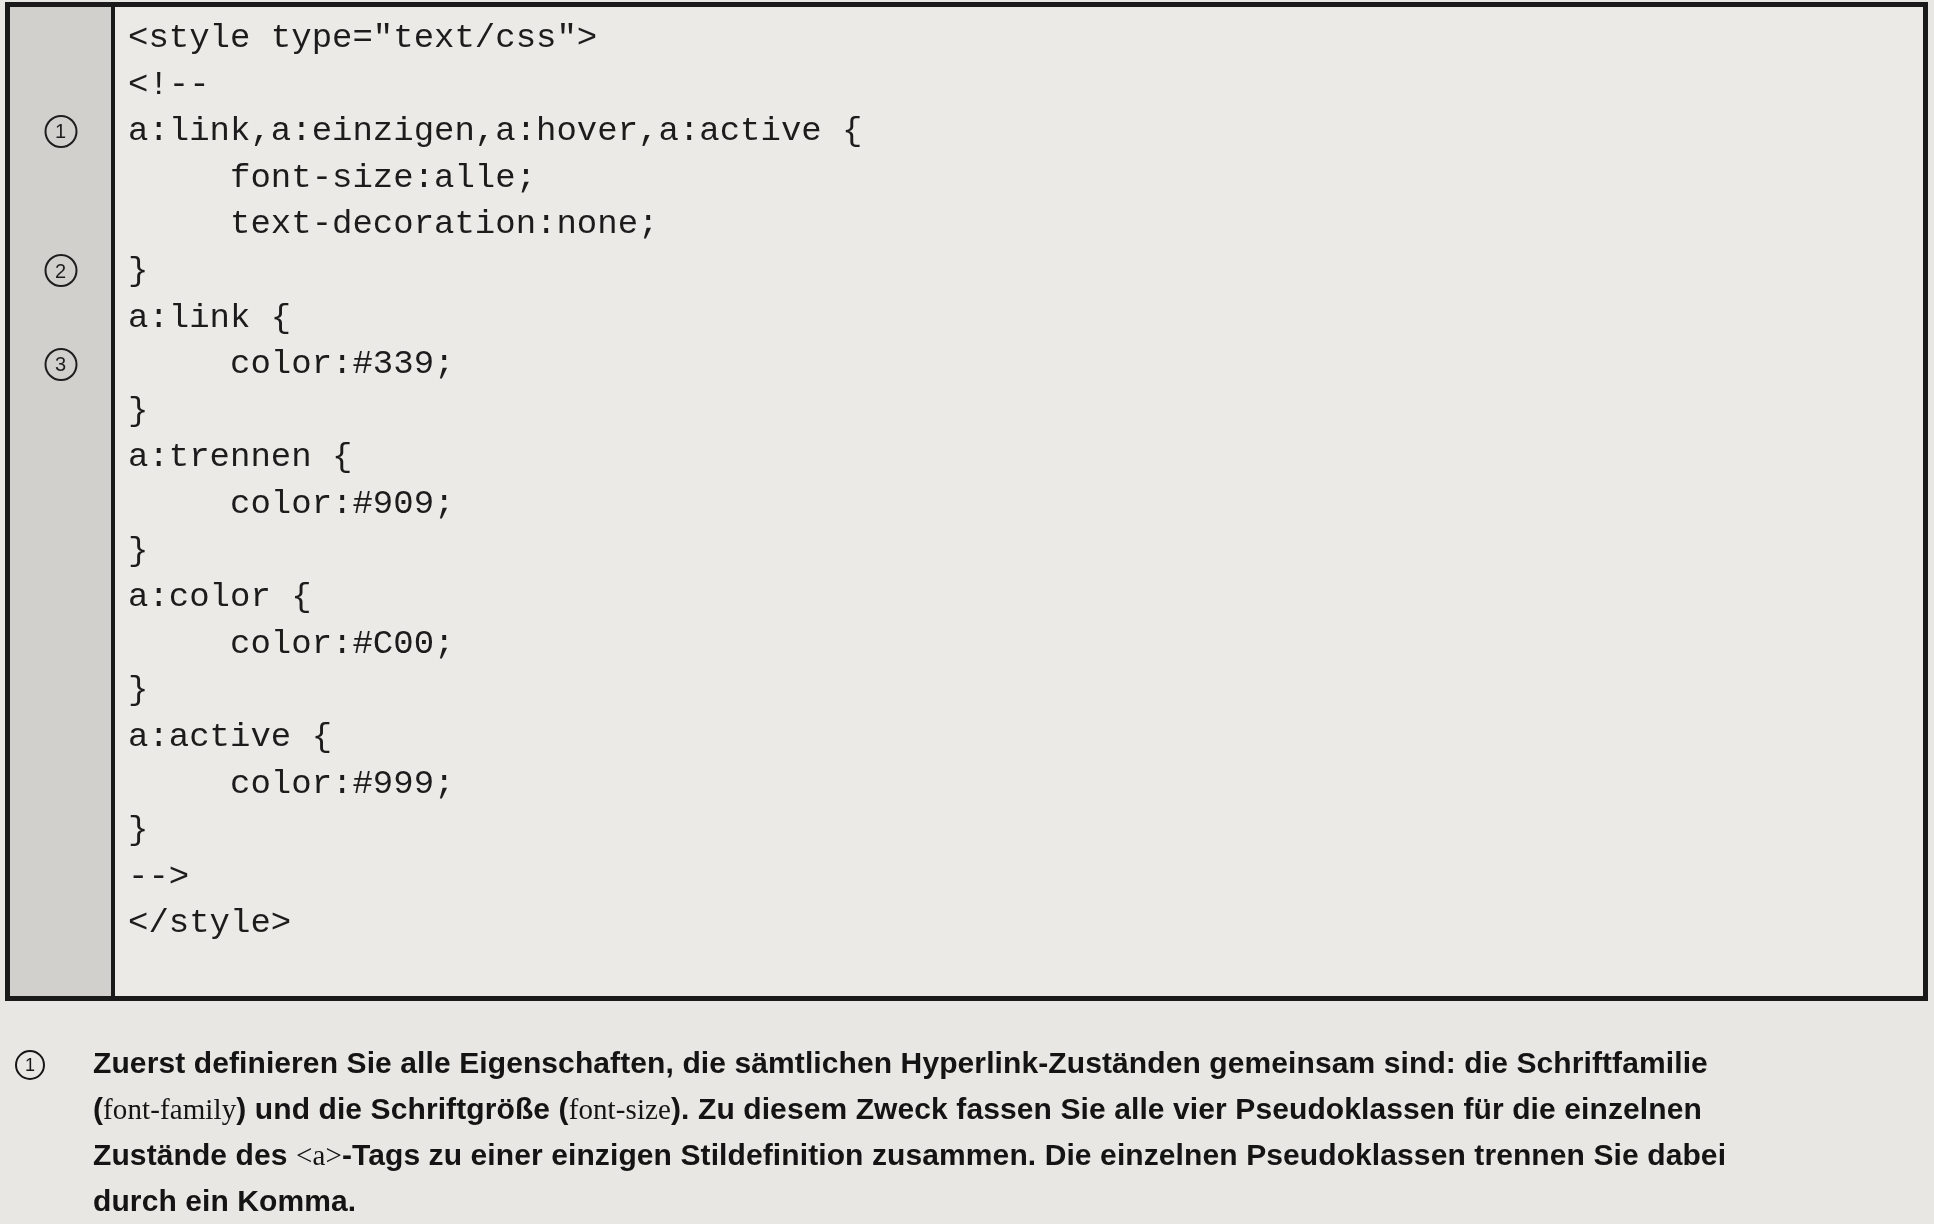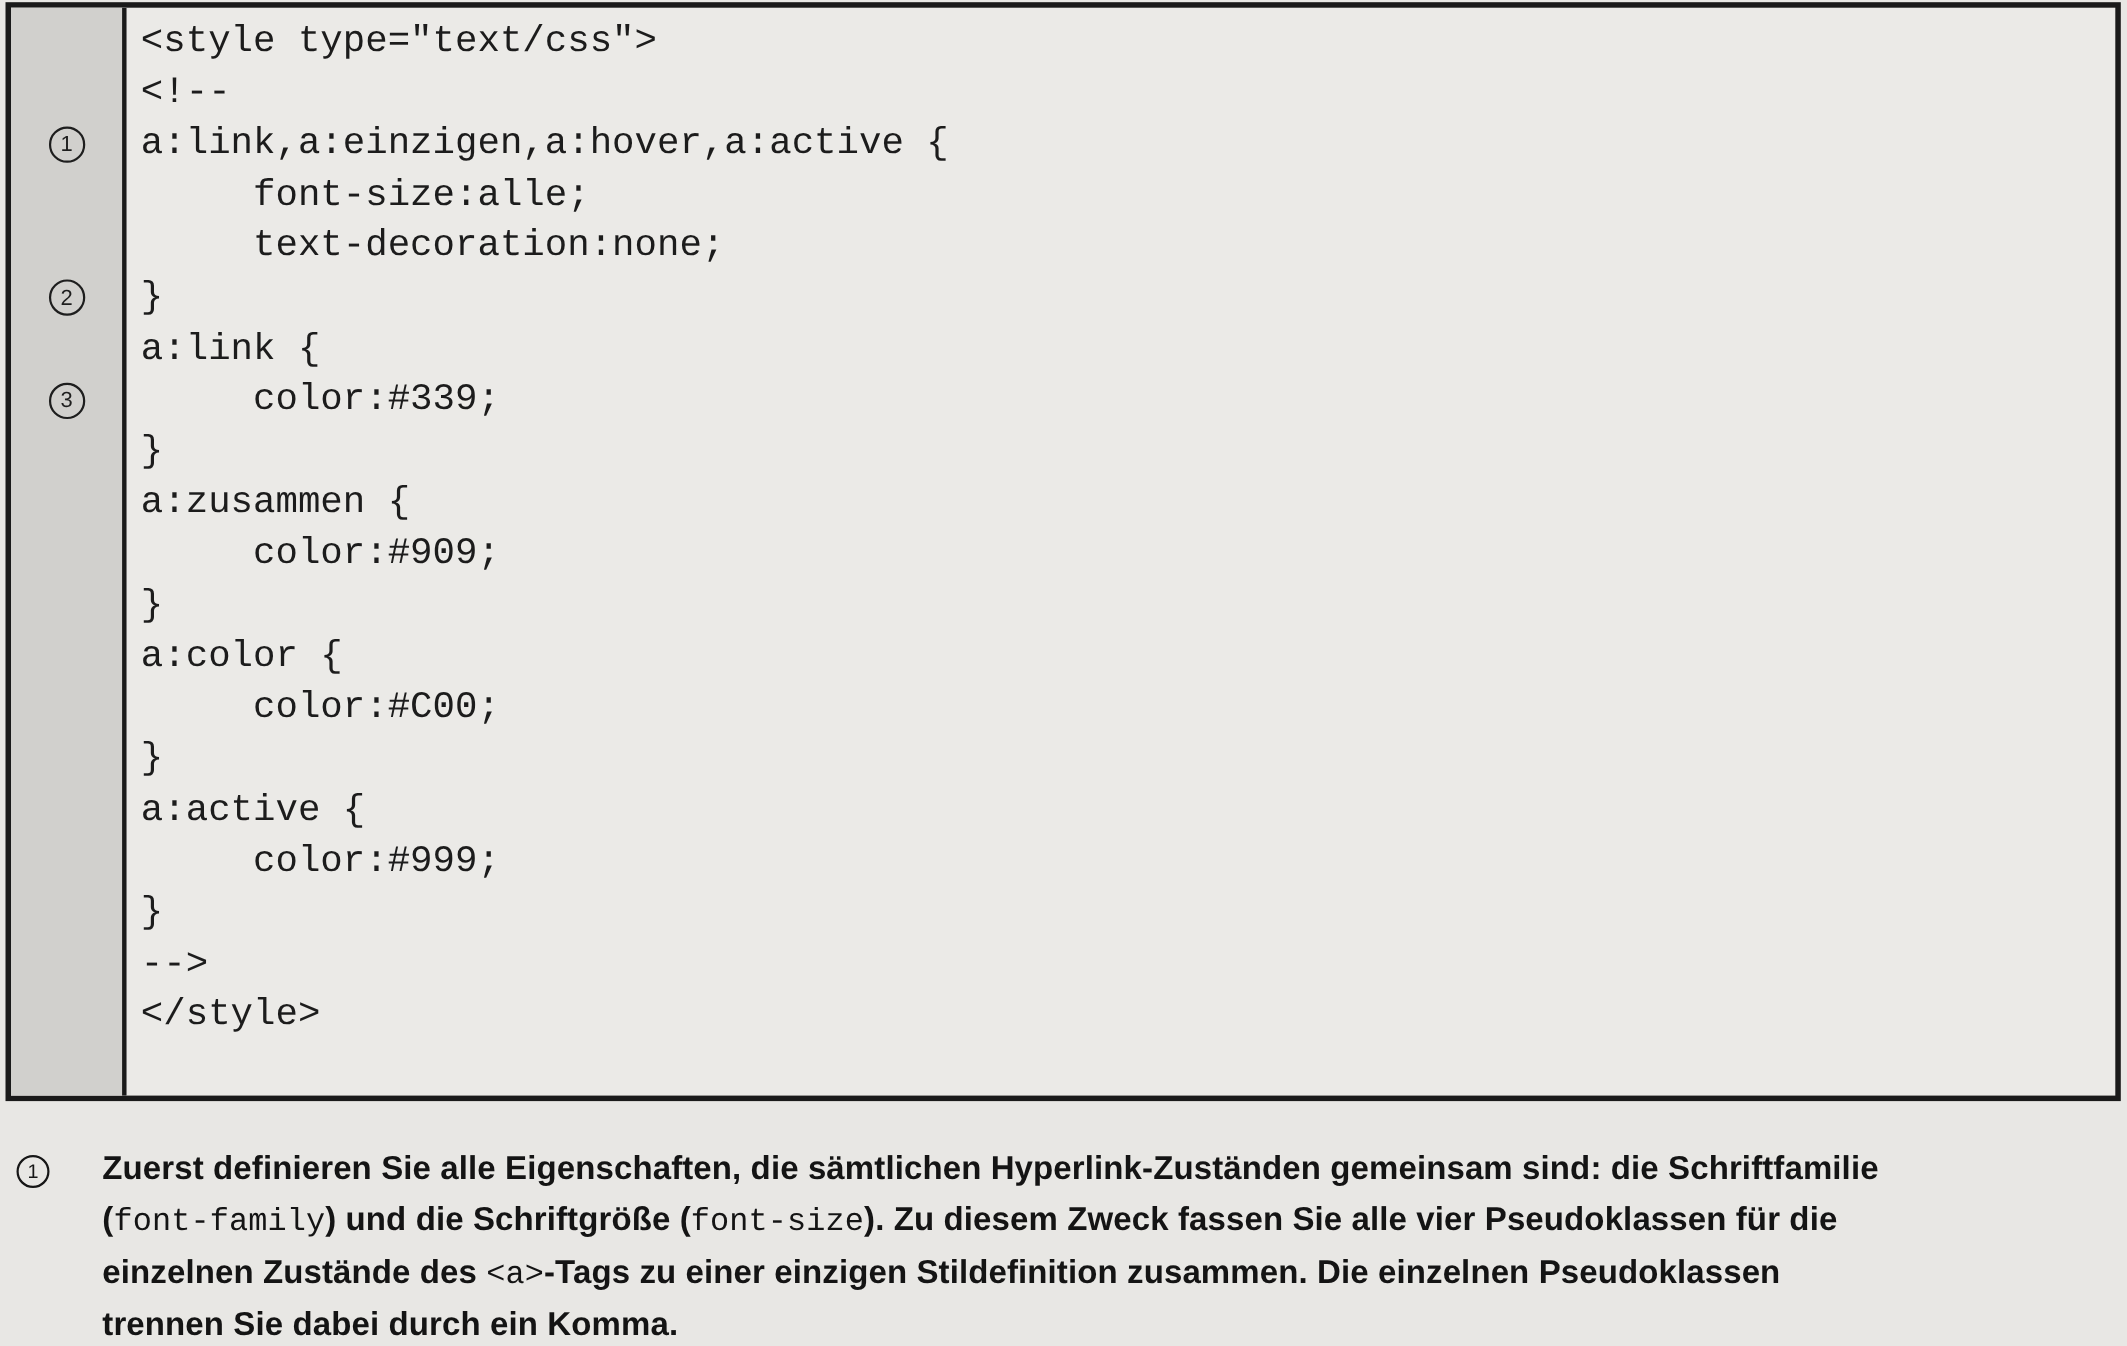--- a/index.html
+++ b/index.html
@@ -91,21 +91,21 @@
     top: 0;
     width: 1640px;
     font-family: "Liberation Sans", sans-serif;
     font-weight: bold;
     font-size: 30px;
     line-height: 46px;
     color: #141414;
     letter-spacing: 0.1px;
   }
   .note-text .mono {
-    font-family: Liberation Mono, monospace;
+    font-family: Liberation Serif, serif;
     font-weight: normal;
     font-size: 29px;
     margin-top: 12px;
   }
   .note-text .bold {
     font-weight: bold;
   }
 </style>
 </head>
 <body>
@@ -121,21 +121,21 @@
     <div class="code-area">
         <div class="code-line">&lt;style type="text/css"&gt;</div>
         <div class="code-line">&lt;!--</div>
         <div class="code-line">a:link,a:einzigen,a:hover,a:active {</div>
         <div class="code-line">     font-size:alle;</div>
         <div class="code-line">     text-decoration:none;</div>
         <div class="code-line">}</div>
         <div class="code-line">a:link {</div>
         <div class="code-line">     color:#339;</div>
         <div class="code-line">}</div>
-        <div class="code-line">a:zusammen {</div>
+        <div class="code-line">a:trennen {</div>
         <div class="code-line">     color:#909;</div>
         <div class="code-line">}</div>
         <div class="code-line">a:color {</div>
         <div class="code-line">     color:#C00;</div>
         <div class="code-line">}</div>
         <div class="code-line">a:active {</div>
         <div class="code-line">     color:#999;</div>
         <div class="code-line">}</div>
         <div class="code-line">--&gt;</div>
         <div class="code-line">&lt;/style&gt;</div>

